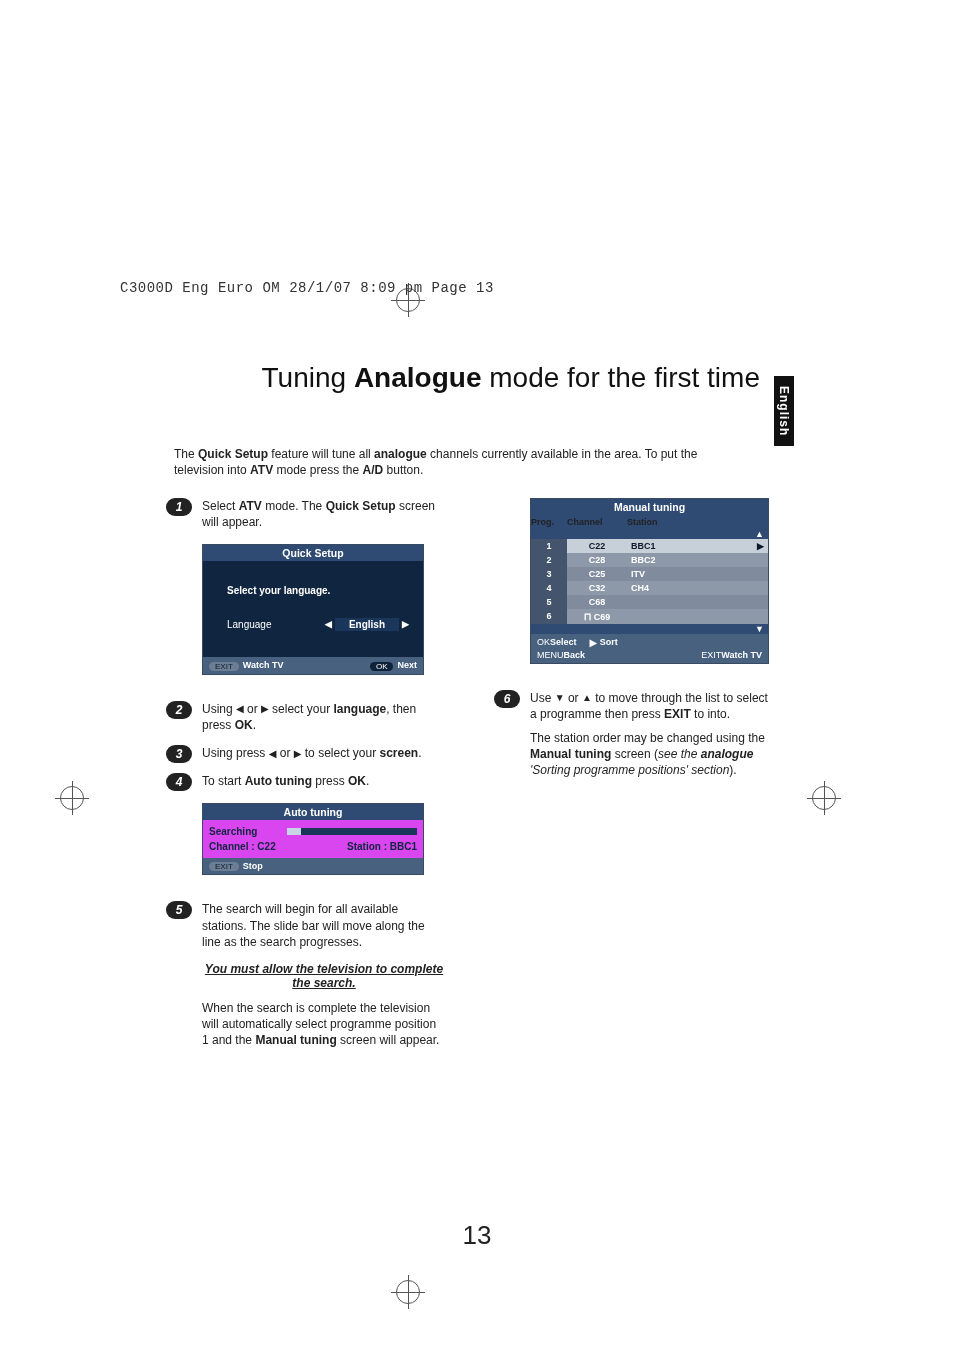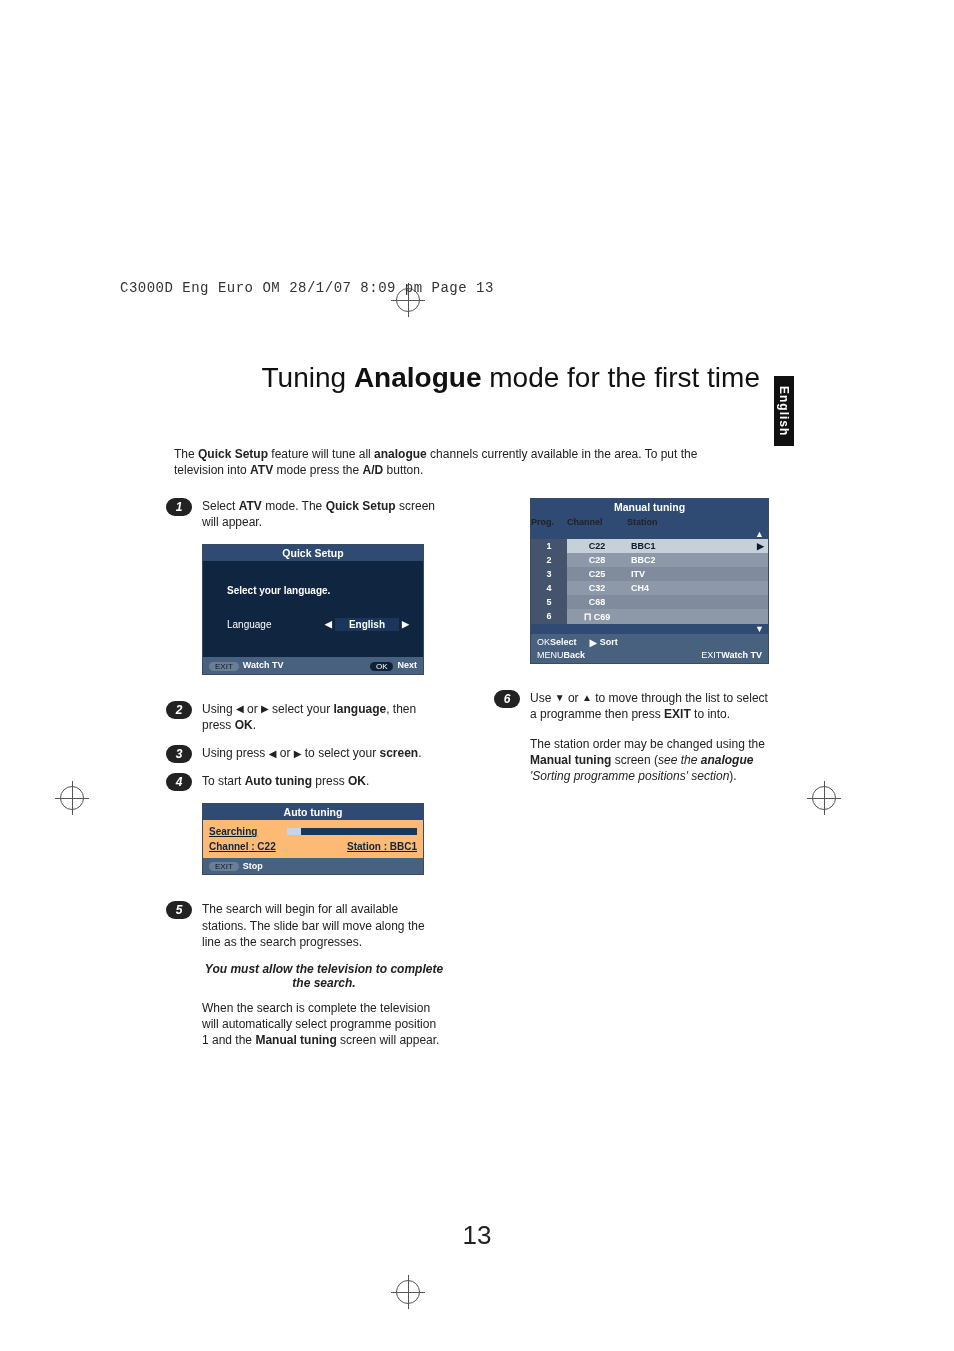--- a/index.html
+++ b/index.html
@@ -77,21 +77,21 @@
     padding:0 6px;font-size:8px;margin-right:4px;vertical-align:middle;
   }
   .osd .pill.lite{background:#6b7e94;color:#0d1a2a;}
   .osd-auto .progress{
     display:inline-block;width:130px;height:7px;background:#1a365a;vertical-align:middle;
     position:relative;
   }
   .osd-auto .progress::after{
     content:"";position:absolute;left:0;top:0;height:100%;width:14px;background:#c8d4e4;
   }
-  .note-it{font-style:italic;font-weight:bold;text-align:center;font-size:12px;margin:12px 0 10px 36px;}
+  .note-it{font-style:italic;font-weight:bold;text-align:center;font-size:12px;margin:12px 0 10px 36px;text-decoration:underline;}
   .mt-wrap{border:1px solid #3a4a63;background:#2f4a73;}
   .mt-title{background:#2f4a73;color:#fff;text-align:center;font-weight:bold;font-size:10.5px;padding:2px 0;}
   .mt-head{display:flex;background:#2f4a73;font-weight:bold;font-size:9px;}
   .mt-head div{padding:2px 0;text-align:left;}
   .mt-head .c1{width:36px;}
   .mt-head .c2{width:60px;}
   .mt-head .c3{flex:1;}
   .mt-rows{position:relative;}
   .mt-row{display:flex;font-size:9px;background:#8d98a8;color:#fff;}
   .mt-row:nth-child(odd){background:#808c9d;}
@@ -171,21 +171,21 @@
     </div>
   </div>
 
   <div class="step">
     <div class="step-num">4</div>
     <div class="step-txt">
       <span>To start </span><b>Auto tuning</b><span> press </span><b>OK</b><span>.</span>
     </div>
     <div class="osd osd-auto">
       <div class="osd-title">Auto tuning</div>
-      <div class="osd-body" style="background:#fdba74;color:#0d1a2a;padding:4px 6px;text-decoration:underline;">
+      <div class="osd-body" style="background:#d946ef;color:#0d1a2a;padding:4px 6px;">
         <div class="osd-row" style="color:#10253f;font-weight:bold;">
           <span>Searching</span>
           <span class="progress"></span>
         </div>
         <div class="osd-row" style="color:#10253f;font-weight:bold;">
           <span><span>Channel</span>&nbsp;:&nbsp;<span>C22</span></span>
           <span><span>Station</span>&nbsp;:&nbsp;<span>BBC1</span></span>
         </div>
       </div>
       <div class="osd-foot">
@@ -259,20 +259,20 @@
         <span><span class="pill lite">EXIT</span><b>Watch TV</b></span>
       </div>
     </div>
   </div>
 
   <div class="step" style="margin-top:26px;">
     <div class="step-num">6</div>
     <div class="step-txt">
       <span>Use </span><span class="tri">▼</span><span> or </span><span class="tri">▲</span><span> to move through the list to select a programme then press </span><b>EXIT</b><span> to into.</span>
     </div>
-    <div class="step-txt" style="margin-top:14px;">
+    <div class="step-txt" style="margin-top:8px;">
       <span>The station order may be changed using the </span><b>Manual tuning</b><span> screen (</span><i><span>see the </span><b>analogue</b><span> 'Sorting programme positions' section</span></i><span>).</span>
     </div>
   </div>
 
 </div>
 
 <div class="page-num">13</div>
 
 </body></html>

